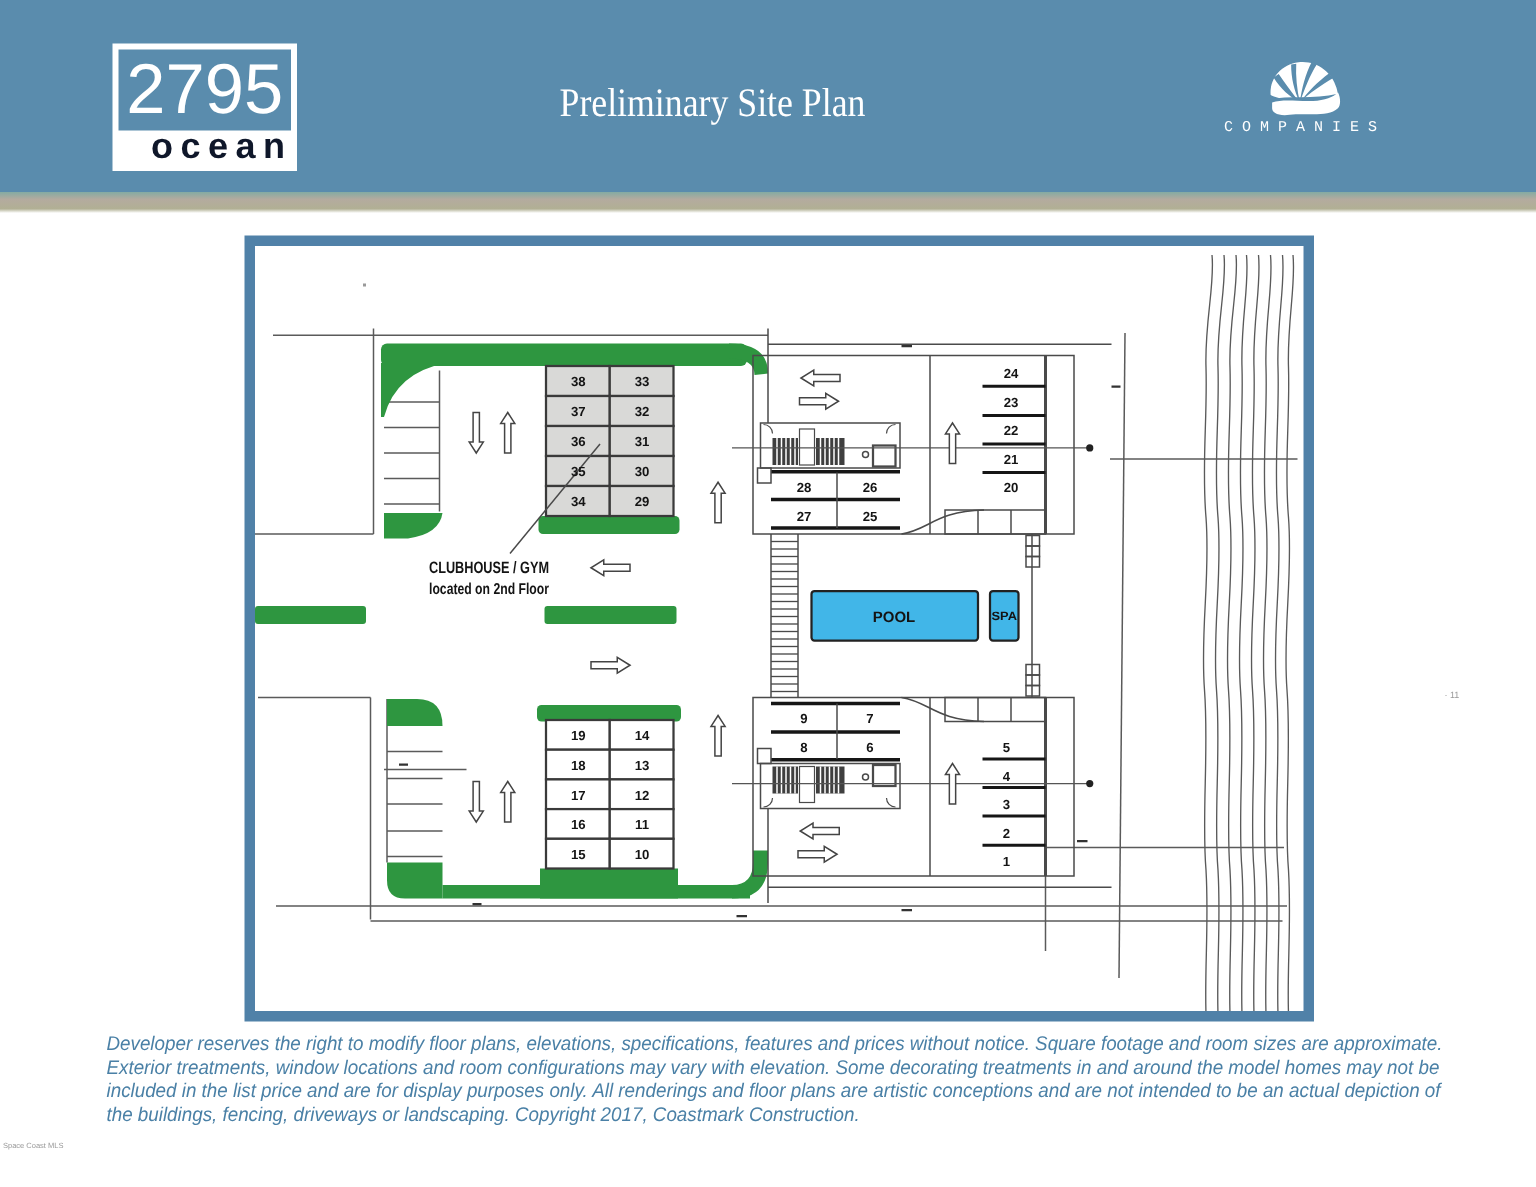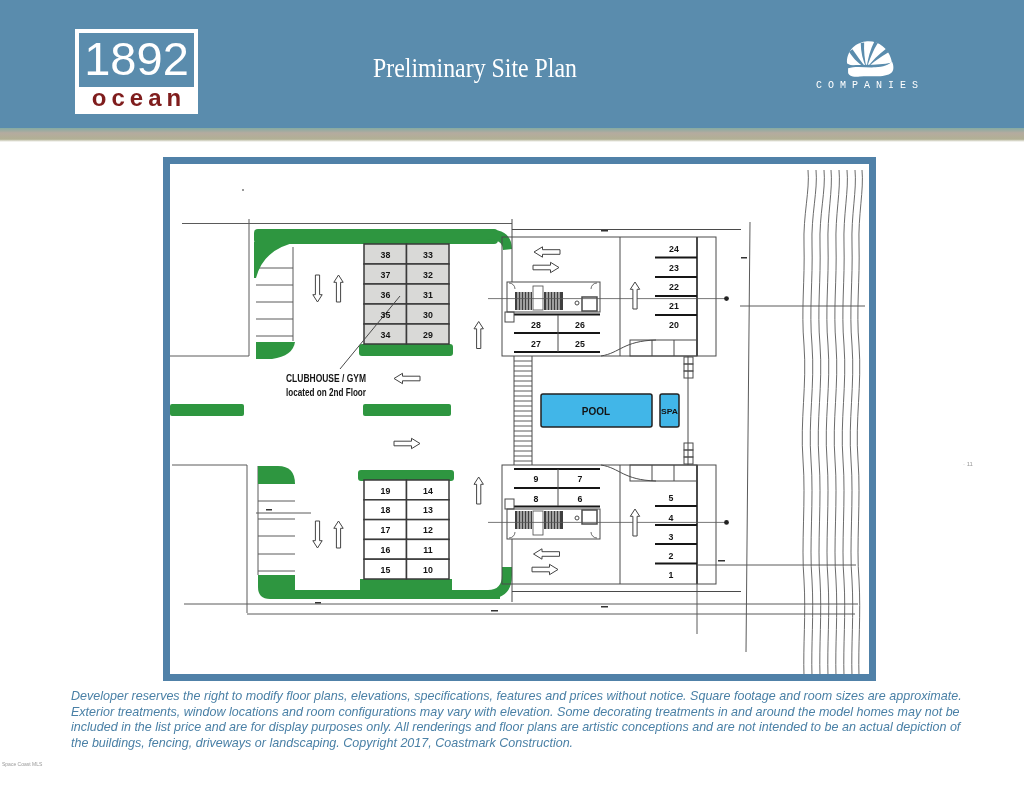--- a/index.html
+++ b/index.html
@@ -4,38 +4,38 @@
 <style>
 html,body{margin:0;padding:0;}
 body{width:1024px;height:791px;position:relative;background:#fff;overflow:hidden;
   font-family:"Liberation Sans",sans-serif;}
 .header{position:absolute;left:0;top:0;width:1024px;height:128px;background:#5a8cad;}
 .stripe{position:absolute;left:0;top:128px;width:1024px;height:14px;background:linear-gradient(#84aba3,#b4ab9f 35%,#b1b094 80%,#ffffff);}
 .logo{position:absolute;left:75px;top:29px;width:115px;height:77px;border:4px solid #fff;}
 .logo .l1{position:absolute;left:0px;top:0px;right:0px;height:53px;
   color:#fff;text-align:center;font-size:47px;line-height:52px;font-family:"Liberation Sans",sans-serif;}
 .logo .l2{position:absolute;left:-1px;bottom:-1px;right:-1px;height:24px;background:#fff;
-  color:#7f1d1d;text-align:center;font-size:24px;line-height:21px;font-weight:bold;letter-spacing:5px;text-indent:5px;}
+  color:#0f172a;text-align:right;font-size:24px;line-height:21px;font-weight:bold;letter-spacing:5px;text-indent:5px;}
 .title{position:absolute;left:373px;top:53px;color:#fff;font-family:"Liberation Serif",serif;
   font-size:27px;transform:scaleX(0.883);transform-origin:left top;white-space:nowrap;}
 .cm{position:absolute;left:770px;top:40px;width:200px;text-align:center;color:#fff;}
 .cm1{font-family:"Liberation Serif",serif;font-size:22.5px;letter-spacing:4.5px;margin-top:6px;margin-left:3px;}
 .cm2{font-family:Liberation Mono, monospace;font-size:10px;letter-spacing:6px;margin-top:1px;}
 .shell{display:block;margin:0 auto;}
 .plan{position:absolute;left:163px;top:157px;width:699px;height:510px;border:7px solid #5081a8;background:#fff;}
 .disc{position:absolute;left:71px;top:688px;color:#4a80a6;font-style:italic;
   font-size:13.2px;line-height:15.6px;white-space:nowrap;transform:scaleX(0.95);transform-origin:left top;}
 .tiny{position:absolute;left:2px;top:761px;font-size:5px;color:#999;}
 </style>
 </head>
 <body>
 <div class="header"></div>
 <div class="stripe"></div>
 <div class="logo">
-    <div class="l1">1892</div>
+    <div class="l1">2795</div>
     <div class="l2">ocean</div>
   </div>
 <div class="title">Preliminary Site Plan</div>
 <div class="cm">
 <svg class="shell" width="49" height="39" viewBox="0 0 50 40">
 <path d="M1,24 C0,13 8,3 20,1.5 C32,0 43,8 46,19 C47,22 47,25 47,27 C37,25 28,26 20,27 C12,28 5,26 1,24 Z" fill="#fff"></path>
 <g fill="#5a8cad">
 <path d="M21,29 C14,25 8,20 3,12 L6.5,9.5 C11,16 16,23 21,29 Z"></path>
 <path d="M21,29 C17,21 15,12 15,3 L18.5,2.5 C18,11 19,20 21,29 Z"></path>
 <path d="M21,29 C22,20 25,9 29,1.5 L32.5,3 C28,10 24,20 21,29 Z"></path>

